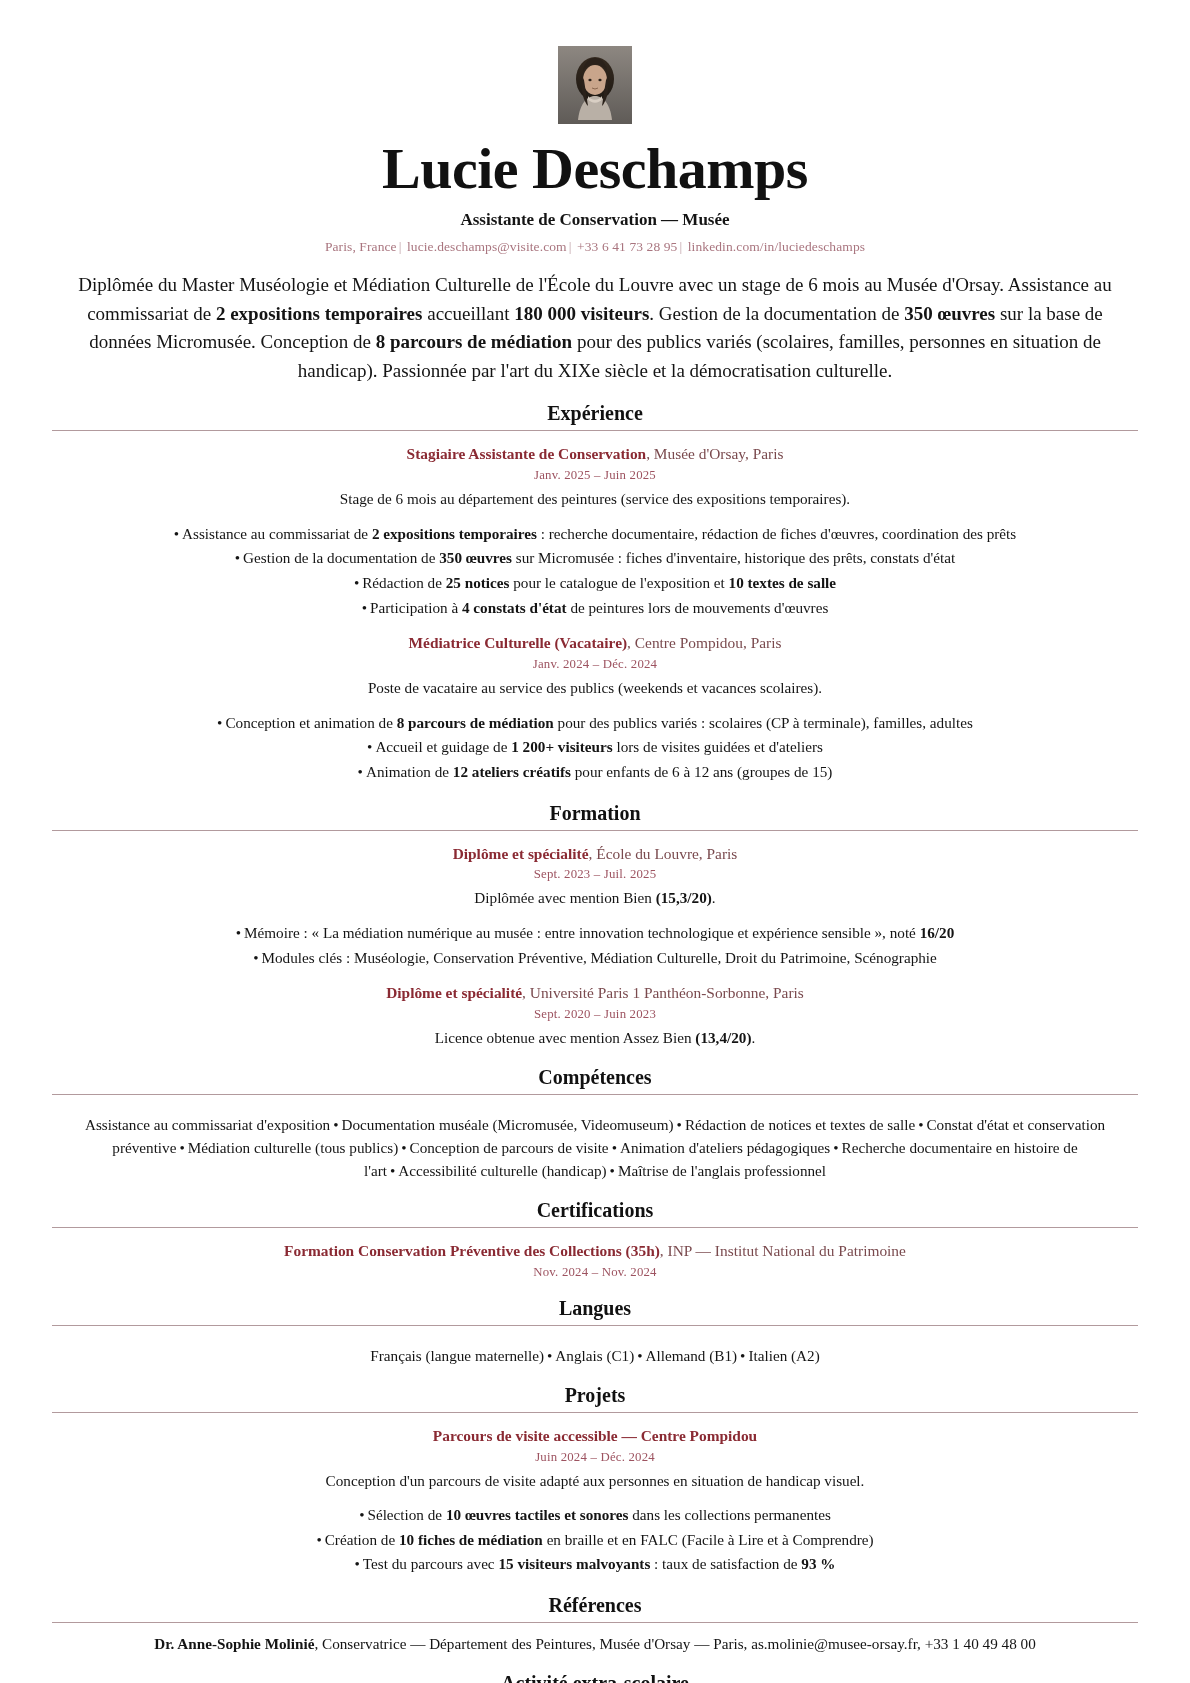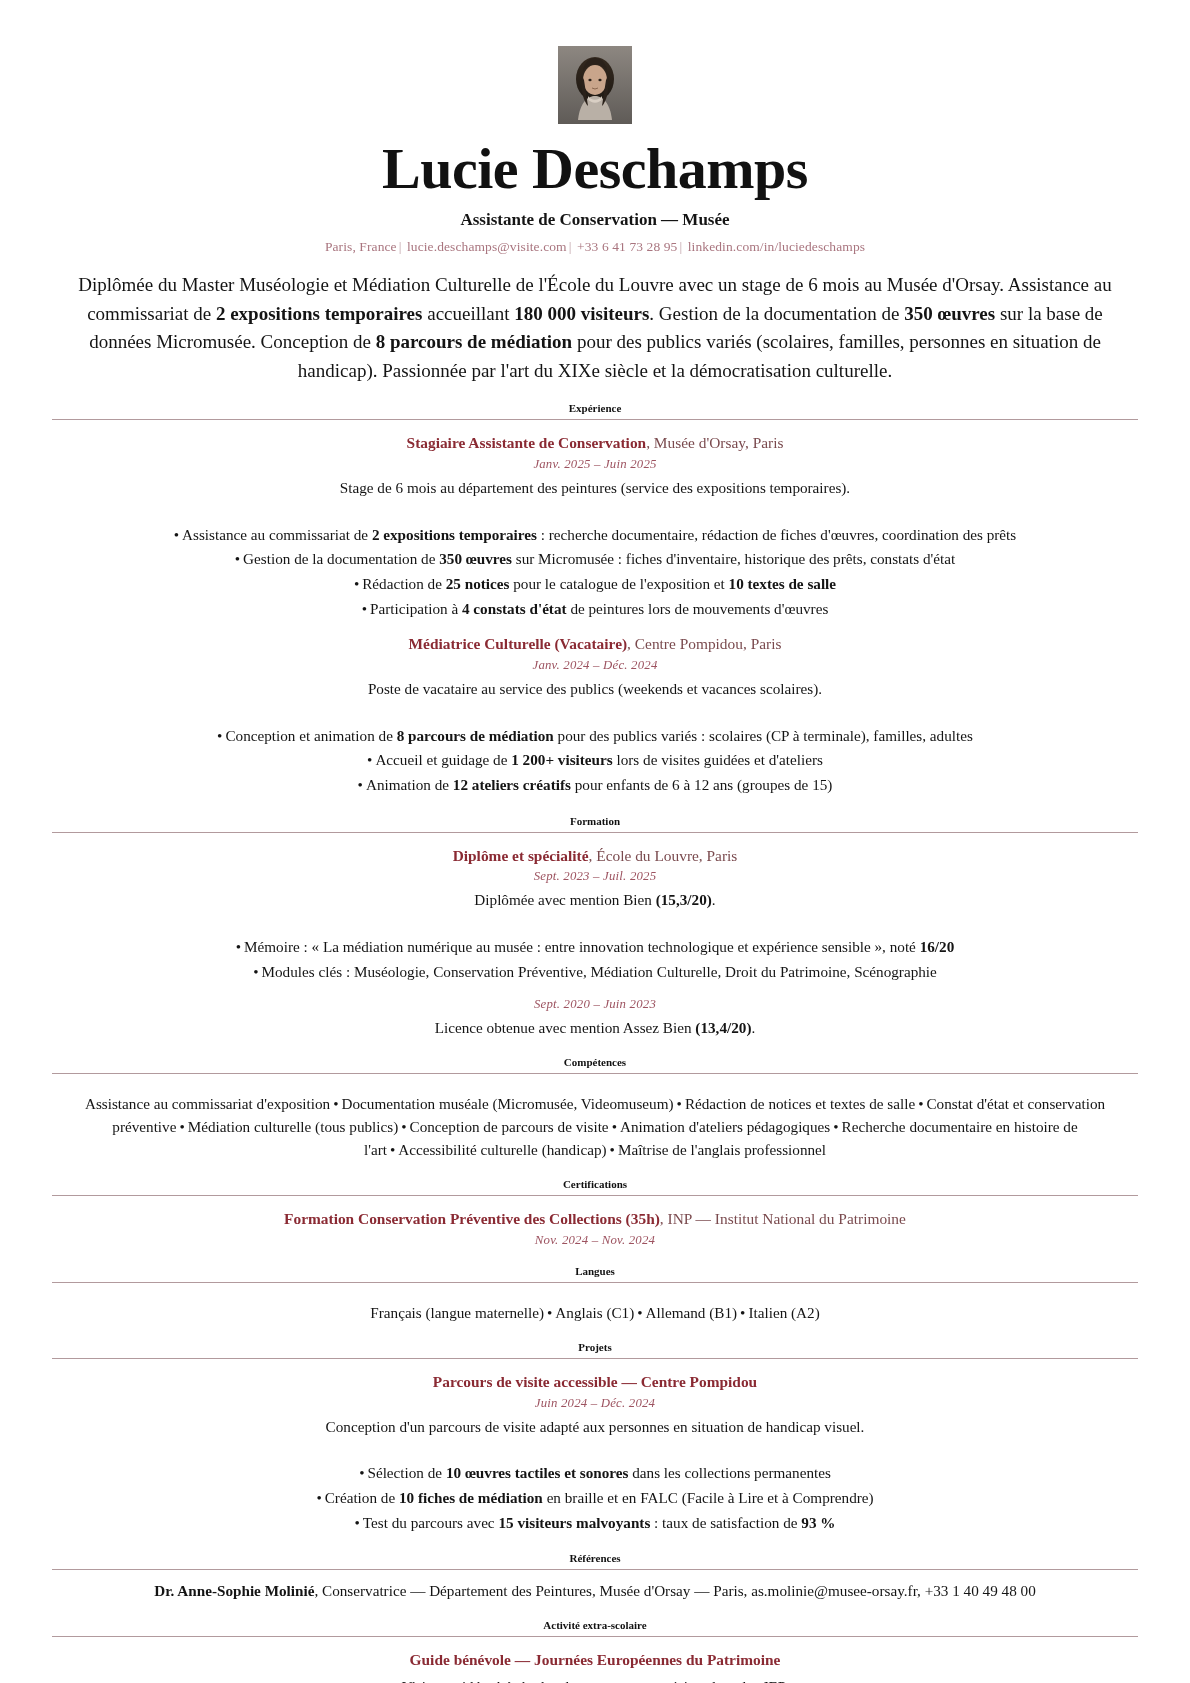--- a/index.html
+++ b/index.html
@@ -60,21 +60,21 @@
     text-align: center;
     margin: 16px 8px 0 8px;
     color: #141414;
   }
   .summary b { font-weight: bold; }
 
   
   .section { margin-top: 17px; }
   .section-title {
     text-align: center;
-    font-size: 11px;
+    font-size: 20px;
     font-weight: bold;
     color: #111111;
     padding-bottom: 5px;
   }
   .rule {
     border: none;
     border-top: 1px solid #b29a9d;
     margin: 0 0 10px 0;
     height: 0;
   }
@@ -91,33 +91,32 @@
     font-weight: bold;
     color: #8a2a33;
   }
   .entry-head .org {
     font-weight: normal;
     color: #7a4a4e;
     font-family: Liberation Serif, serif;
   }
   .entry-dates {
     font-size: 12.8px;
-    font-style: italic;
     color: #9d5360;
     margin-top: 3px;
     letter-spacing: 0.2px;
     text-align: center;
   }
   .entry-desc {
     font-size: 15.2px;
     margin-top: 5px;
     color: #141414;
     line-height: 1.42;
   }
-  .bullets { margin-top: 24px; }
+  .bullets { margin-top: 12px; }
   .bullet {
     font-size: 15.2px;
     line-height: 1.62;
     color: #141414;
     text-align: center;
   }
   .bullet .dot { padding-right: 3px; }
   .bullet b { font-weight: bold; }
 
   .inline-list {
@@ -217,20 +216,21 @@
         <div class="entry">
           <div class="entry-head"><span class="role">Diplôme et spécialité</span><span class="org">, École du Louvre, Paris</span></div>
           <div class="entry-dates">Sept. 2023 – Juil. 2025</div>
           <div class="entry-desc">Diplômée avec mention Bien <b>(15,3/20)</b>.</div>
           <div class="bullets">
             <div class="bullet"><span class="dot">•</span><span>Mémoire : « La médiation numérique au musée : entre innovation technologique et expérience sensible », noté <b>16/20</b></span></div>
             <div class="bullet"><span class="dot">•</span><span>Modules clés : Muséologie, Conservation Préventive, Médiation Culturelle, Droit du Patrimoine, Scénographie</span></div>
           </div>
         </div>
         <div class="entry">
+          <div class="entry-head"><span class="role">Diplôme et spécialité</span><span class="org">, Université Paris 1 Panthéon-Sorbonne, Paris</span></div>
           <div class="entry-dates">Sept. 2020 – Juin 2023</div>
           <div class="entry-desc">Licence obtenue avec mention Assez Bien <b>(13,4/20)</b>.</div>
         </div>
       </div>
       <div class="section">
         <div class="section-title">Compétences</div>
         <hr class="rule">
         <div class="inline-list"><span>Assistance au commissariat d'exposition</span><span class="dot">•</span><span>Documentation muséale (Micromusée, Videomuseum)</span><span class="dot">•</span><span>Rédaction de notices et textes de salle</span><span class="dot">•</span><span>Constat d'état et conservation préventive</span><span class="dot">•</span><span>Médiation culturelle (tous publics)</span><span class="dot">•</span><span>Conception de parcours de visite</span><span class="dot">•</span><span>Animation d'ateliers pédagogiques</span><span class="dot">•</span><span>Recherche documentaire en histoire de l'art</span><span class="dot">•</span><span>Accessibilité culturelle (handicap)</span><span class="dot">•</span><span>Maîtrise de l'anglais professionnel</span></div>
       </div>
       <div class="section">

